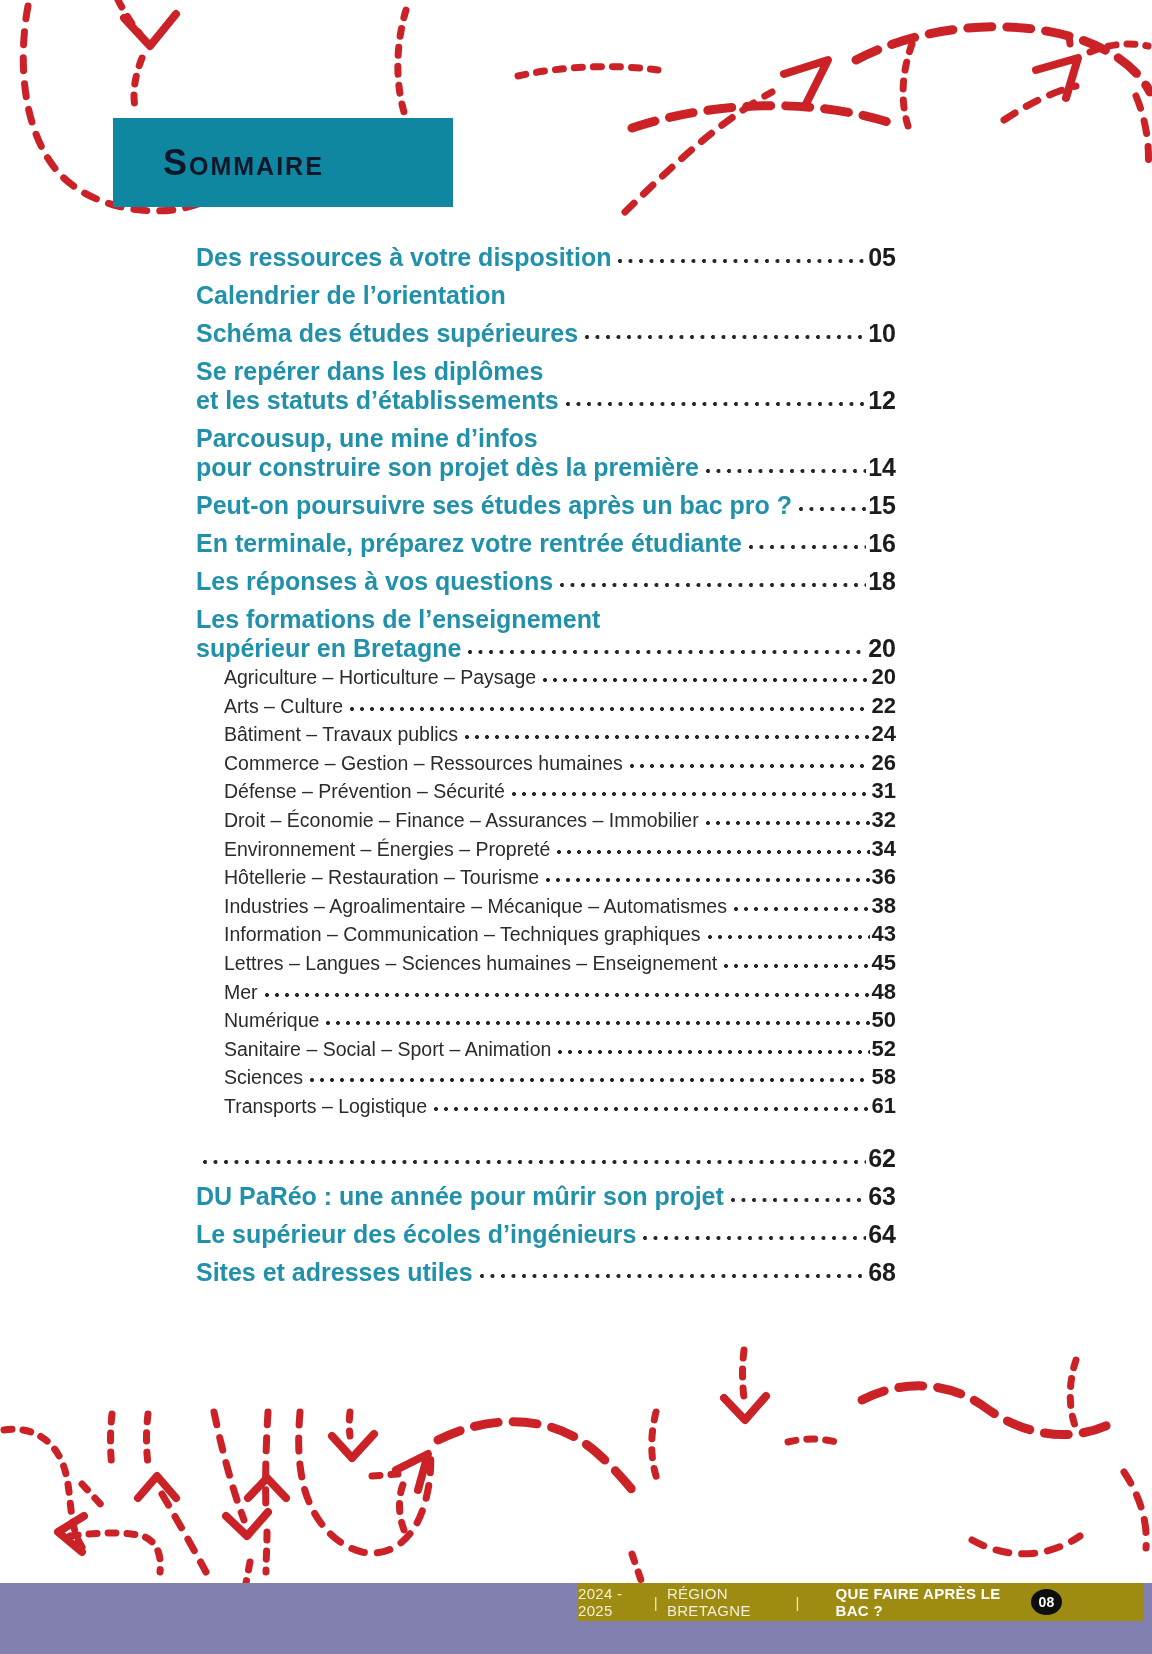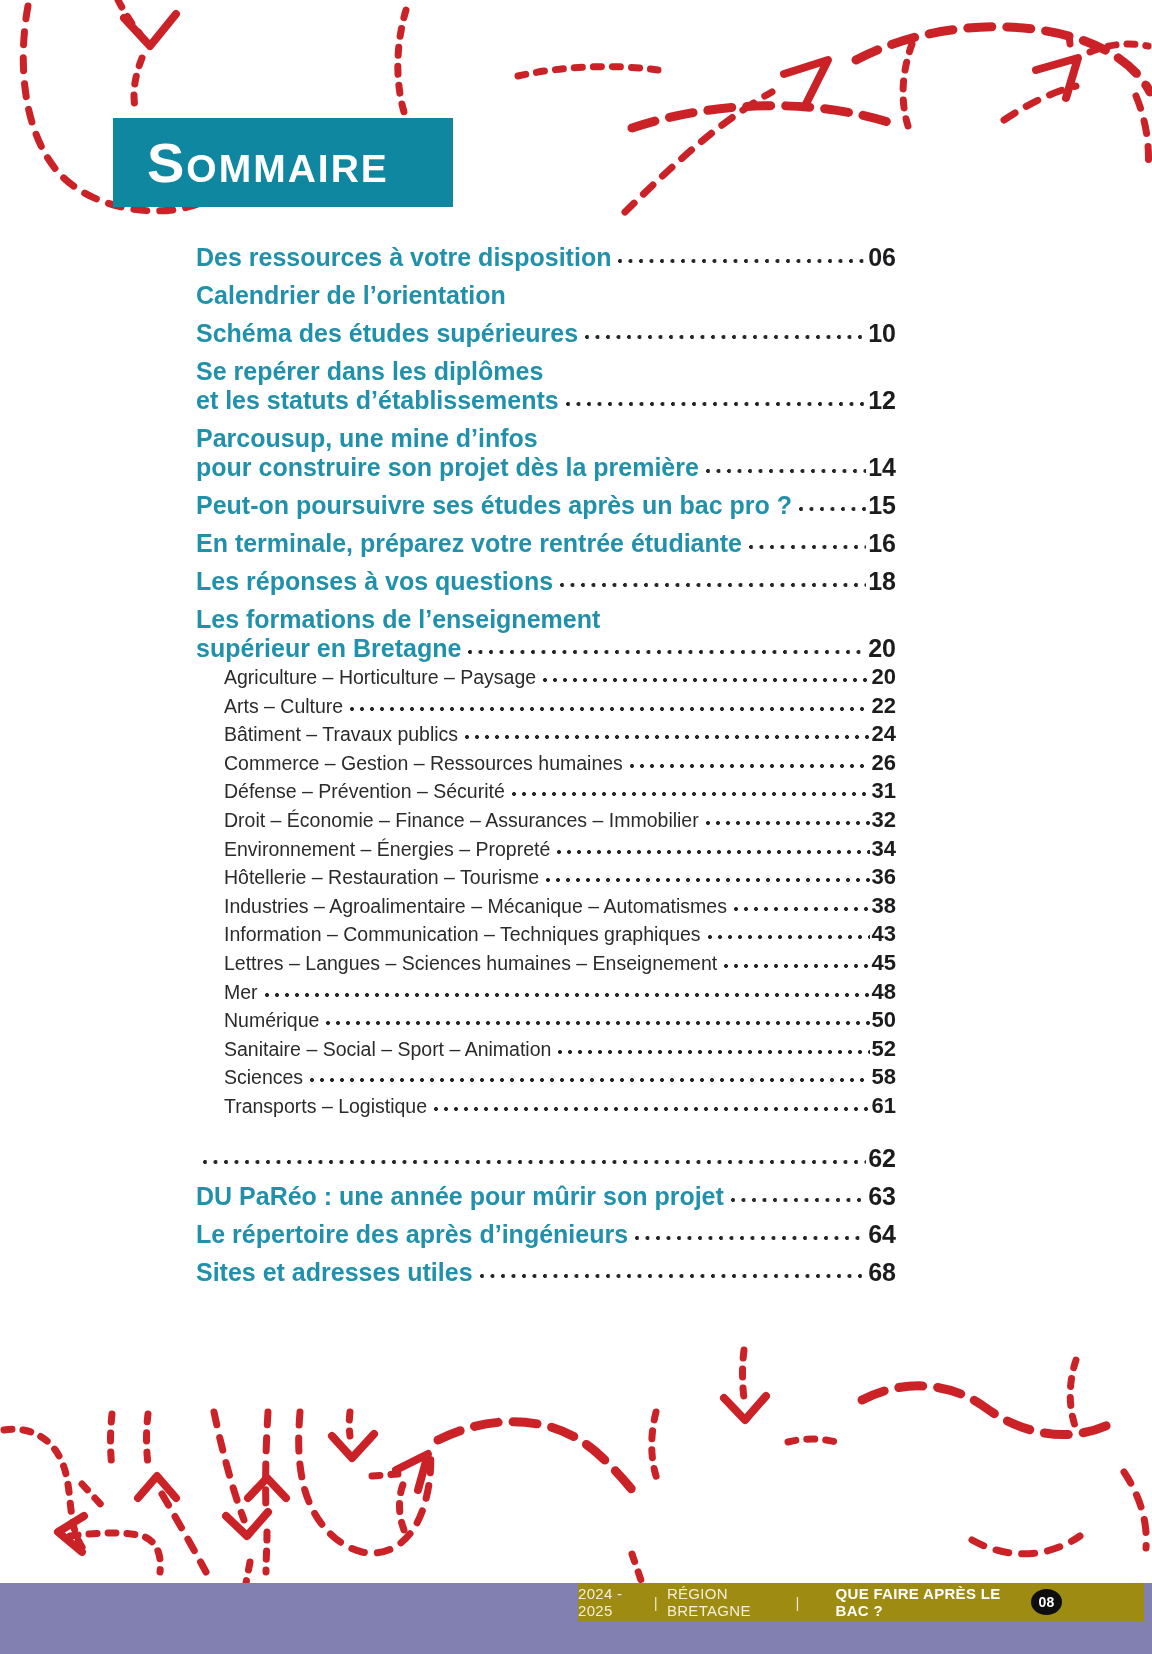--- a/index.html
+++ b/index.html
@@ -17,22 +17,22 @@
   .dash-short{stroke-width:7;stroke-dasharray:8 11;}
   .head{stroke-width:8;}
 
   
   .header-box{
     position:absolute;left:113px;top:118px;width:340px;height:89px;
     background:#0f87a1;display:flex;align-items:center;box-sizing:border-box;
     padding-left:34px;z-index:2;
   }
   .header-title{
-    font-variant:small-caps;color:#ffffff;font-weight:700;font-size:56px;
-    letter-spacing:2px;line-height:1;
+    font-variant:small-caps;color:#0f172a;font-weight:700;font-size:36px;
+    letter-spacing:2px;line-height:1;margin-left:16px;
   }
 
   
   .toc{position:absolute;left:196px;top:243px;width:700px;z-index:2;}
   .toc-entry{color:#2191ab;}
   .toc-entry.lvl1{font-weight:700;font-size:25px;line-height:29px;margin-top:9px;}
   .toc-entry.lvl1:first-child{margin-top:0;}
   .toc-entry.lvl2{color:#2b2b2b;font-weight:500;font-size:19.5px;line-height:27.6px;margin-left:28px;}
   .toc-entry.lvl1 + .toc-entry.lvl2{}
   .toc-entry.after-sub{margin-top:23px;}
@@ -122,21 +122,21 @@
 
 <div class="header-box">
   <span class="header-title">Sommaire</span>
 </div>
 
 <div class="toc">
     <div class="toc-entry lvl1">
       <div class="toc-row">
         <span class="toc-label">Des ressources à votre disposition</span>
         <span class="leader"></span>
-        <span class="toc-page">06</span>
+        <span class="toc-page">05</span>
       </div>
     </div>
     <div class="toc-entry lvl1">
       <div class="toc-line">Calendrier de l’orientation</div>
     </div>
     <div class="toc-entry lvl1">
       <div class="toc-row">
         <span class="toc-label">Schéma des études supérieures</span>
         <span class="leader"></span>
         <span class="toc-page">10</span>
@@ -307,21 +307,21 @@
     </div>
     <div class="toc-entry lvl1">
       <div class="toc-row">
         <span class="toc-label">DU PaRéo : une année pour mûrir son projet</span>
         <span class="leader"></span>
         <span class="toc-page">63</span>
       </div>
     </div>
     <div class="toc-entry lvl1">
       <div class="toc-row">
-        <span class="toc-label">Le répertoire des après d’ingénieurs</span>
+        <span class="toc-label">Le supérieur des écoles d’ingénieurs</span>
         <span class="leader"></span>
         <span class="toc-page">64</span>
       </div>
     </div>
     <div class="toc-entry lvl1">
       <div class="toc-row">
         <span class="toc-label">Sites et adresses utiles</span>
         <span class="leader"></span>
         <span class="toc-page">68</span>
       </div>

